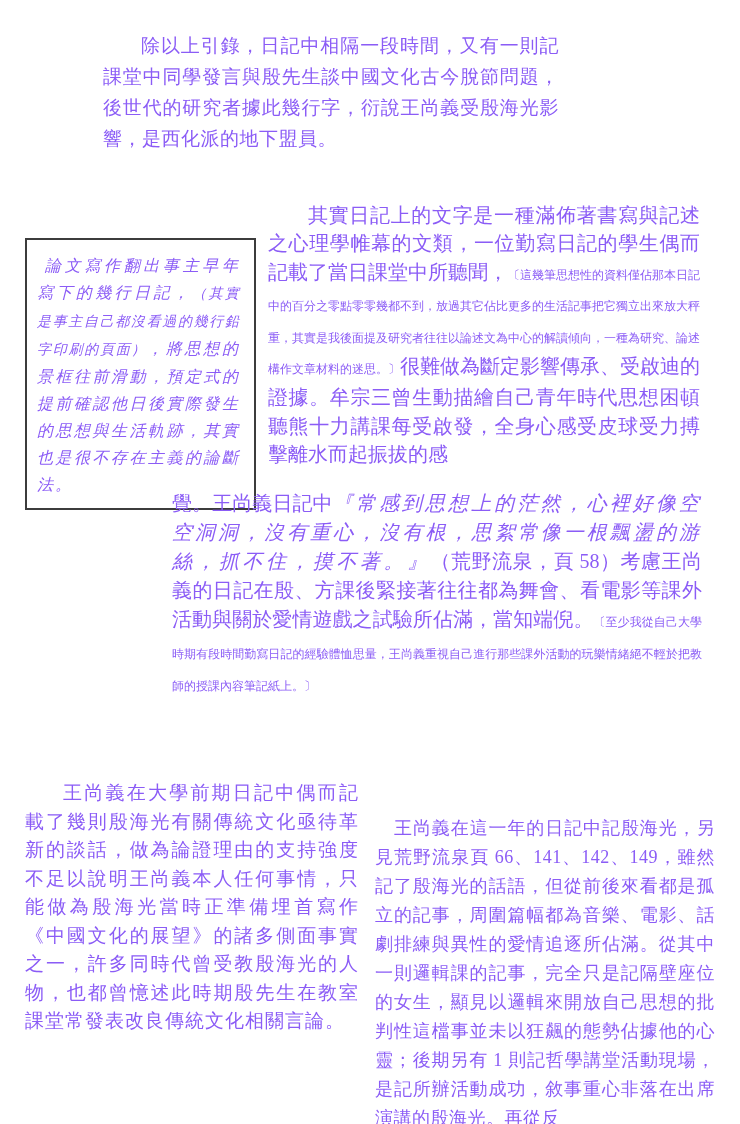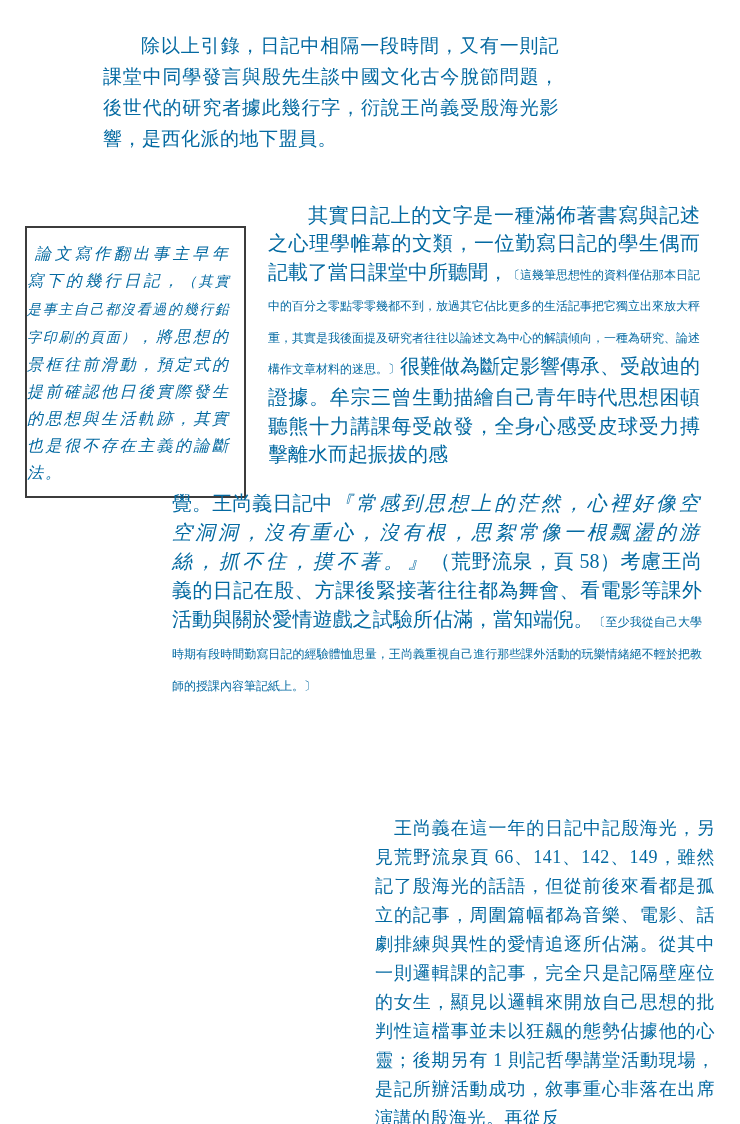--- a/index.html
+++ b/index.html
@@ -3,41 +3,41 @@
 <meta charset="utf-8">
 <style>
   html, body { margin: 0; padding: 0; background: #ffffff; }
   .page {
     position: relative;
     width: 740px;
     height: 1124px;
     background: #ffffff;
     overflow: hidden;
     font-family: "Liberation Serif", "DejaVu Serif", serif;
-    color: #0369a1;
+    color: #8b5cf6;
   }
   .para {
     position: absolute;
     margin: 0;
     text-align: justify;
     text-justify: inter-character;
     word-break: break-all;
   }
   
   .top-para {
     left: 103px; top: 30px; width: 456px;
     font-size: 19px; line-height: 31px;
     text-indent: 38px; letter-spacing: 0.5px;
   }
   
   .side-box {
     position: absolute;
-    left: 25px; top: 226px;
+    left: 25px; top: 238px;
     width: 203px;
-    padding: 12px 14px 10px 0;
+    padding: 12px 14px 10px 10px;
     border: 2px solid #3c3c3c;
     font-size: 16px; line-height: 27px;
     text-align: justify; text-justify: inter-character; word-break: break-all;
     text-indent: 8px;
   }
   .kai { font-style: italic; letter-spacing: 2px; }
   .side-box .paren-small { font-size: 14px; letter-spacing: 1px; }
   
   .main-upper {
     left: 268px; top: 201px; width: 432px;
@@ -70,16 +70,17 @@
 <div class="page">
 
   <p class="para top-para">除以上引錄，日記中相隔一段時間，又有一則記課堂中同學發言與殷先生談中國文化古今脫節問題，後世代的研究者據此幾行字，衍說王尚義受殷海光影響，是西化派的地下盟員。</p>
 
   <div class="side-box"><span class="kai">論文寫作翻出事主早年寫下的幾行日記，</span><span class="kai paren-small">（其實是事主自己都沒看過的幾行鉛字印刷的頁面）</span><span class="kai">，將思想的景框往前滑動，預定式的提前確認他日後實際發生的思想與生活軌跡，其實也是很不存在主義的論斷法。</span></div>
 
   <div class="para main-upper"><span>其實日記上的文字是一種滿佈著書寫與記述之心理學帷幕的文類，一位勤寫日記的學生偶而記載了當日課堂中所聽聞，</span><span class="small-note">〔這幾筆思想性的資料僅佔那本日記中的百分之零點零零幾都不到，放過其它佔比更多的生活記事把它獨立出來放大秤重，其實是我後面提及研究者往往以論述文為中心的解讀傾向，一種為研究、論述構作文章材料的迷思。〕</span><span>很難做為斷定影響傳承、受啟迪的證據。牟宗三曾生動描繪自己青年時代思想困頓聽熊十力講課每受啟發，全身心感受皮球受力搏擊離水而起振拔的感</span></div>
 
   <div class="para main-lower"><span>覺。王尚義日記中</span><span class="diary-quote">『常感到思想上的茫然，心裡好像空空洞洞，沒有重心，沒有根，思絮常像一根飄盪的游絲，抓不住，摸不著。』</span><span>（荒野流泉，頁 58）</span><span>考慮王尚義的日記在殷、方課後緊接著往往都為舞會、看電影等課外活動與關於愛情遊戲之試驗所佔滿，當知端倪。</span><span class="small-note">〔至少我從自己大學時期有段時間勤寫日記的經驗體恤思量，王尚義重視自己進行那些課外活動的玩樂情緒絕不輕於把教師的授課內容筆記紙上。〕</span></div>
 
+  <p class="para bottom-left">王尚義在大學前期日記中偶而記載了幾則殷海光有關傳統文化亟待革新的談話，做為論證理由的支持強度不足以說明王尚義本人任何事情，只能做為殷海光當時正準備埋首寫作《中國文化的展望》的諸多側面事實之一，許多同時代曾受教殷海光的人物，也都曾憶述此時期殷先生在教室課堂常發表改良傳統文化相關言論。</p>
 
   <p class="para bottom-right">王尚義在這一年的日記中記殷海光，另見荒野流泉頁 66、141、142、149，雖然記了殷海光的話語，但從前後來看都是孤立的記事，周圍篇幅都為音樂、電影、話劇排練與異性的愛情追逐所佔滿。從其中一則邏輯課的記事，完全只是記隔壁座位的女生，顯見以邏輯來開放自己思想的批判性這檔事並未以狂飆的態勢佔據他的心靈；後期另有 1 則記哲學講堂活動現場，是記所辦活動成功，敘事重心非落在出席演講的殷海光。再從反</p>
 
 </div>
 
 </body></html>

